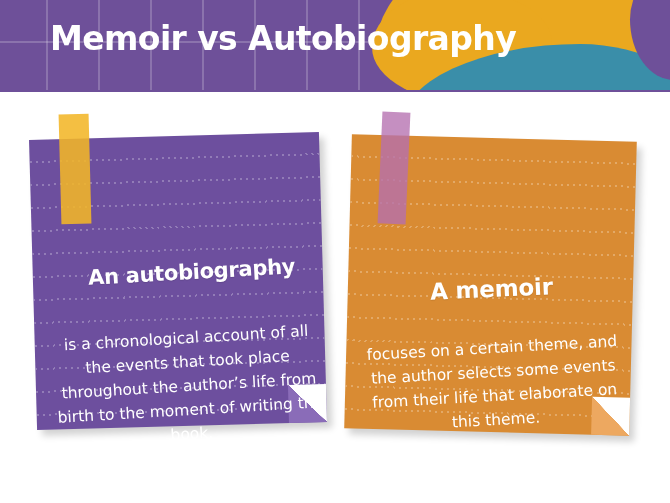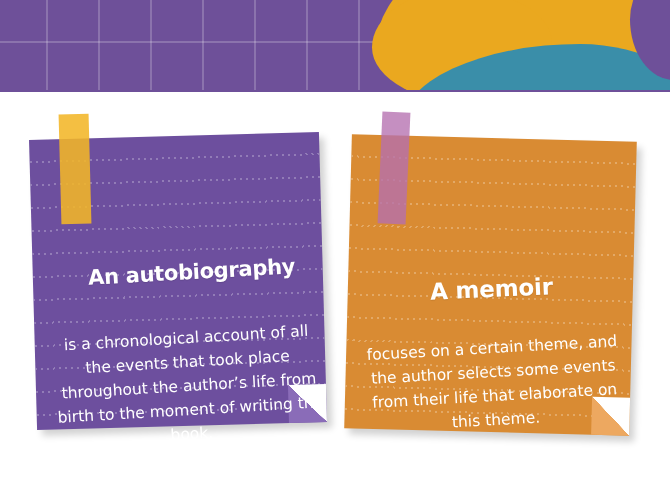--- a/index.html
+++ b/index.html
@@ -147,20 +147,21 @@
 <body>
 
 <div class="stage">
 
   <div class="header">
     <div class="grid"></div>
     <div class="blob-yellow"></div>
     <div class="blob-yellow2"></div>
     <div class="blob-teal"></div>
     <div class="blob-purple-r"></div>
+    <div class="header-title">Memoir vs Autobiography</div>
   </div>
   <div class="header-edge"></div>
 
   <div class="body-area">
 
     <div class="card" id="card-auto">
       <div class="card-inner">
         <div class="rules"></div>
       </div>
       <div class="fold"></div>

